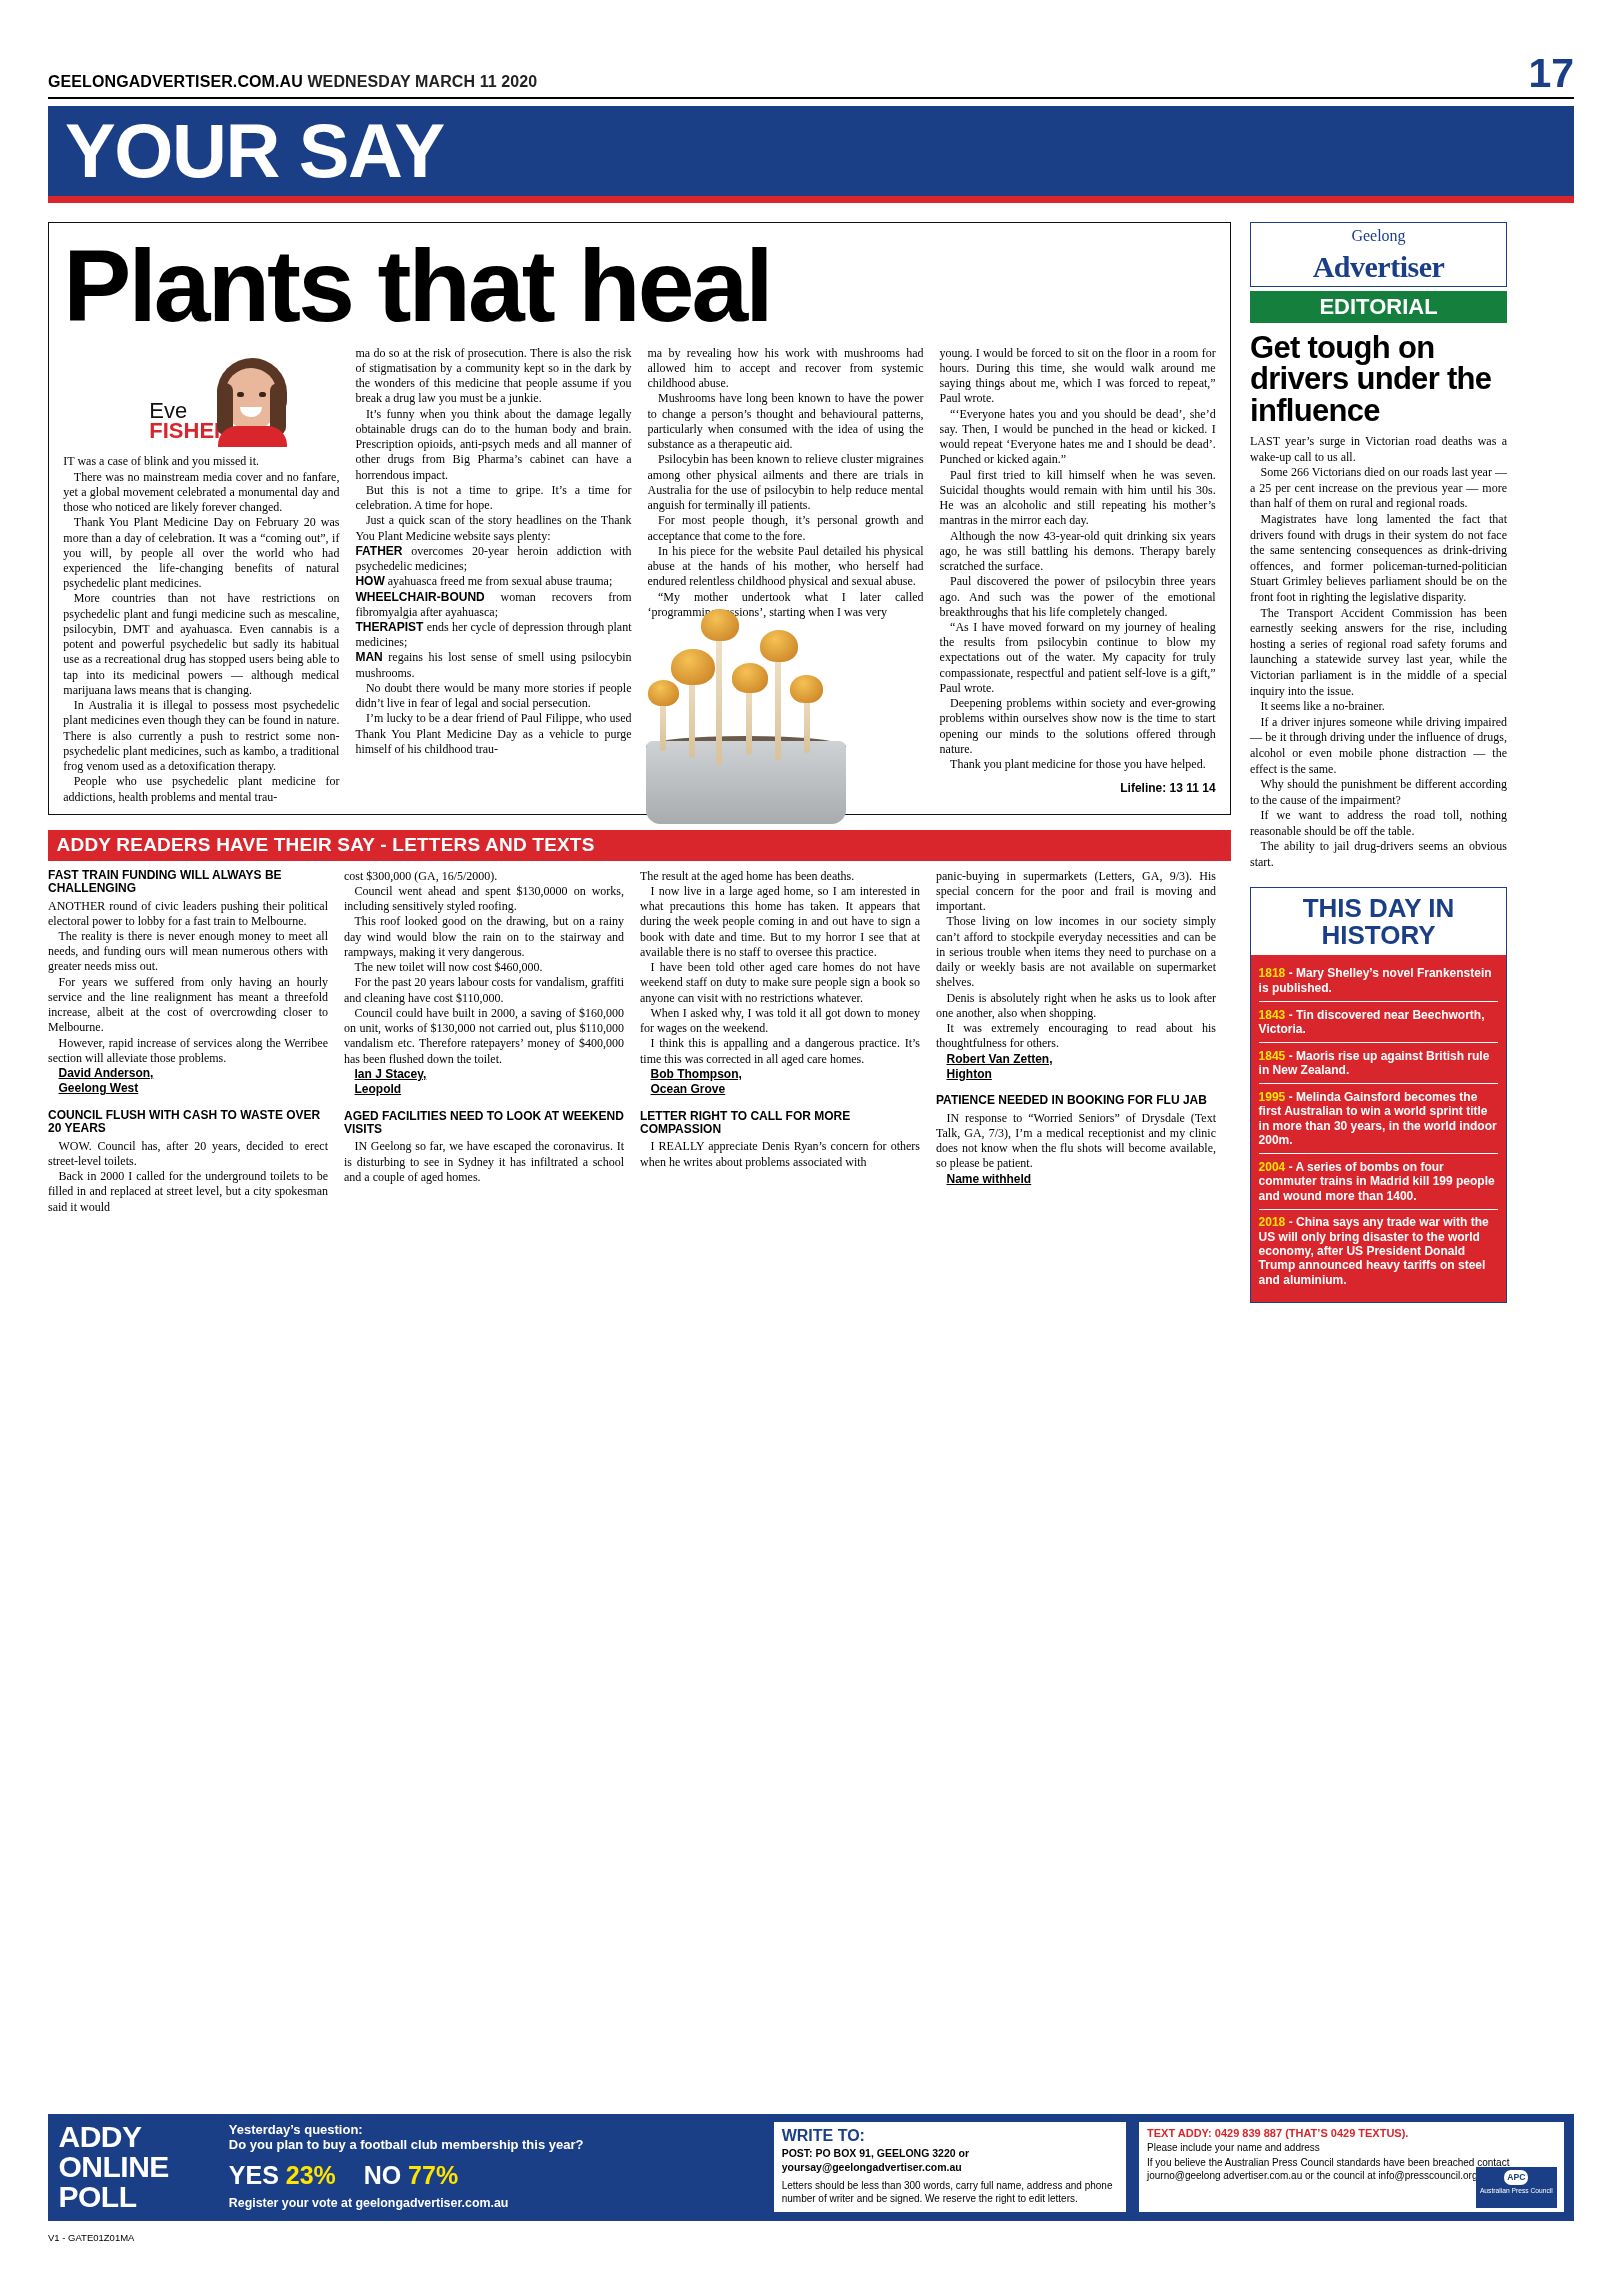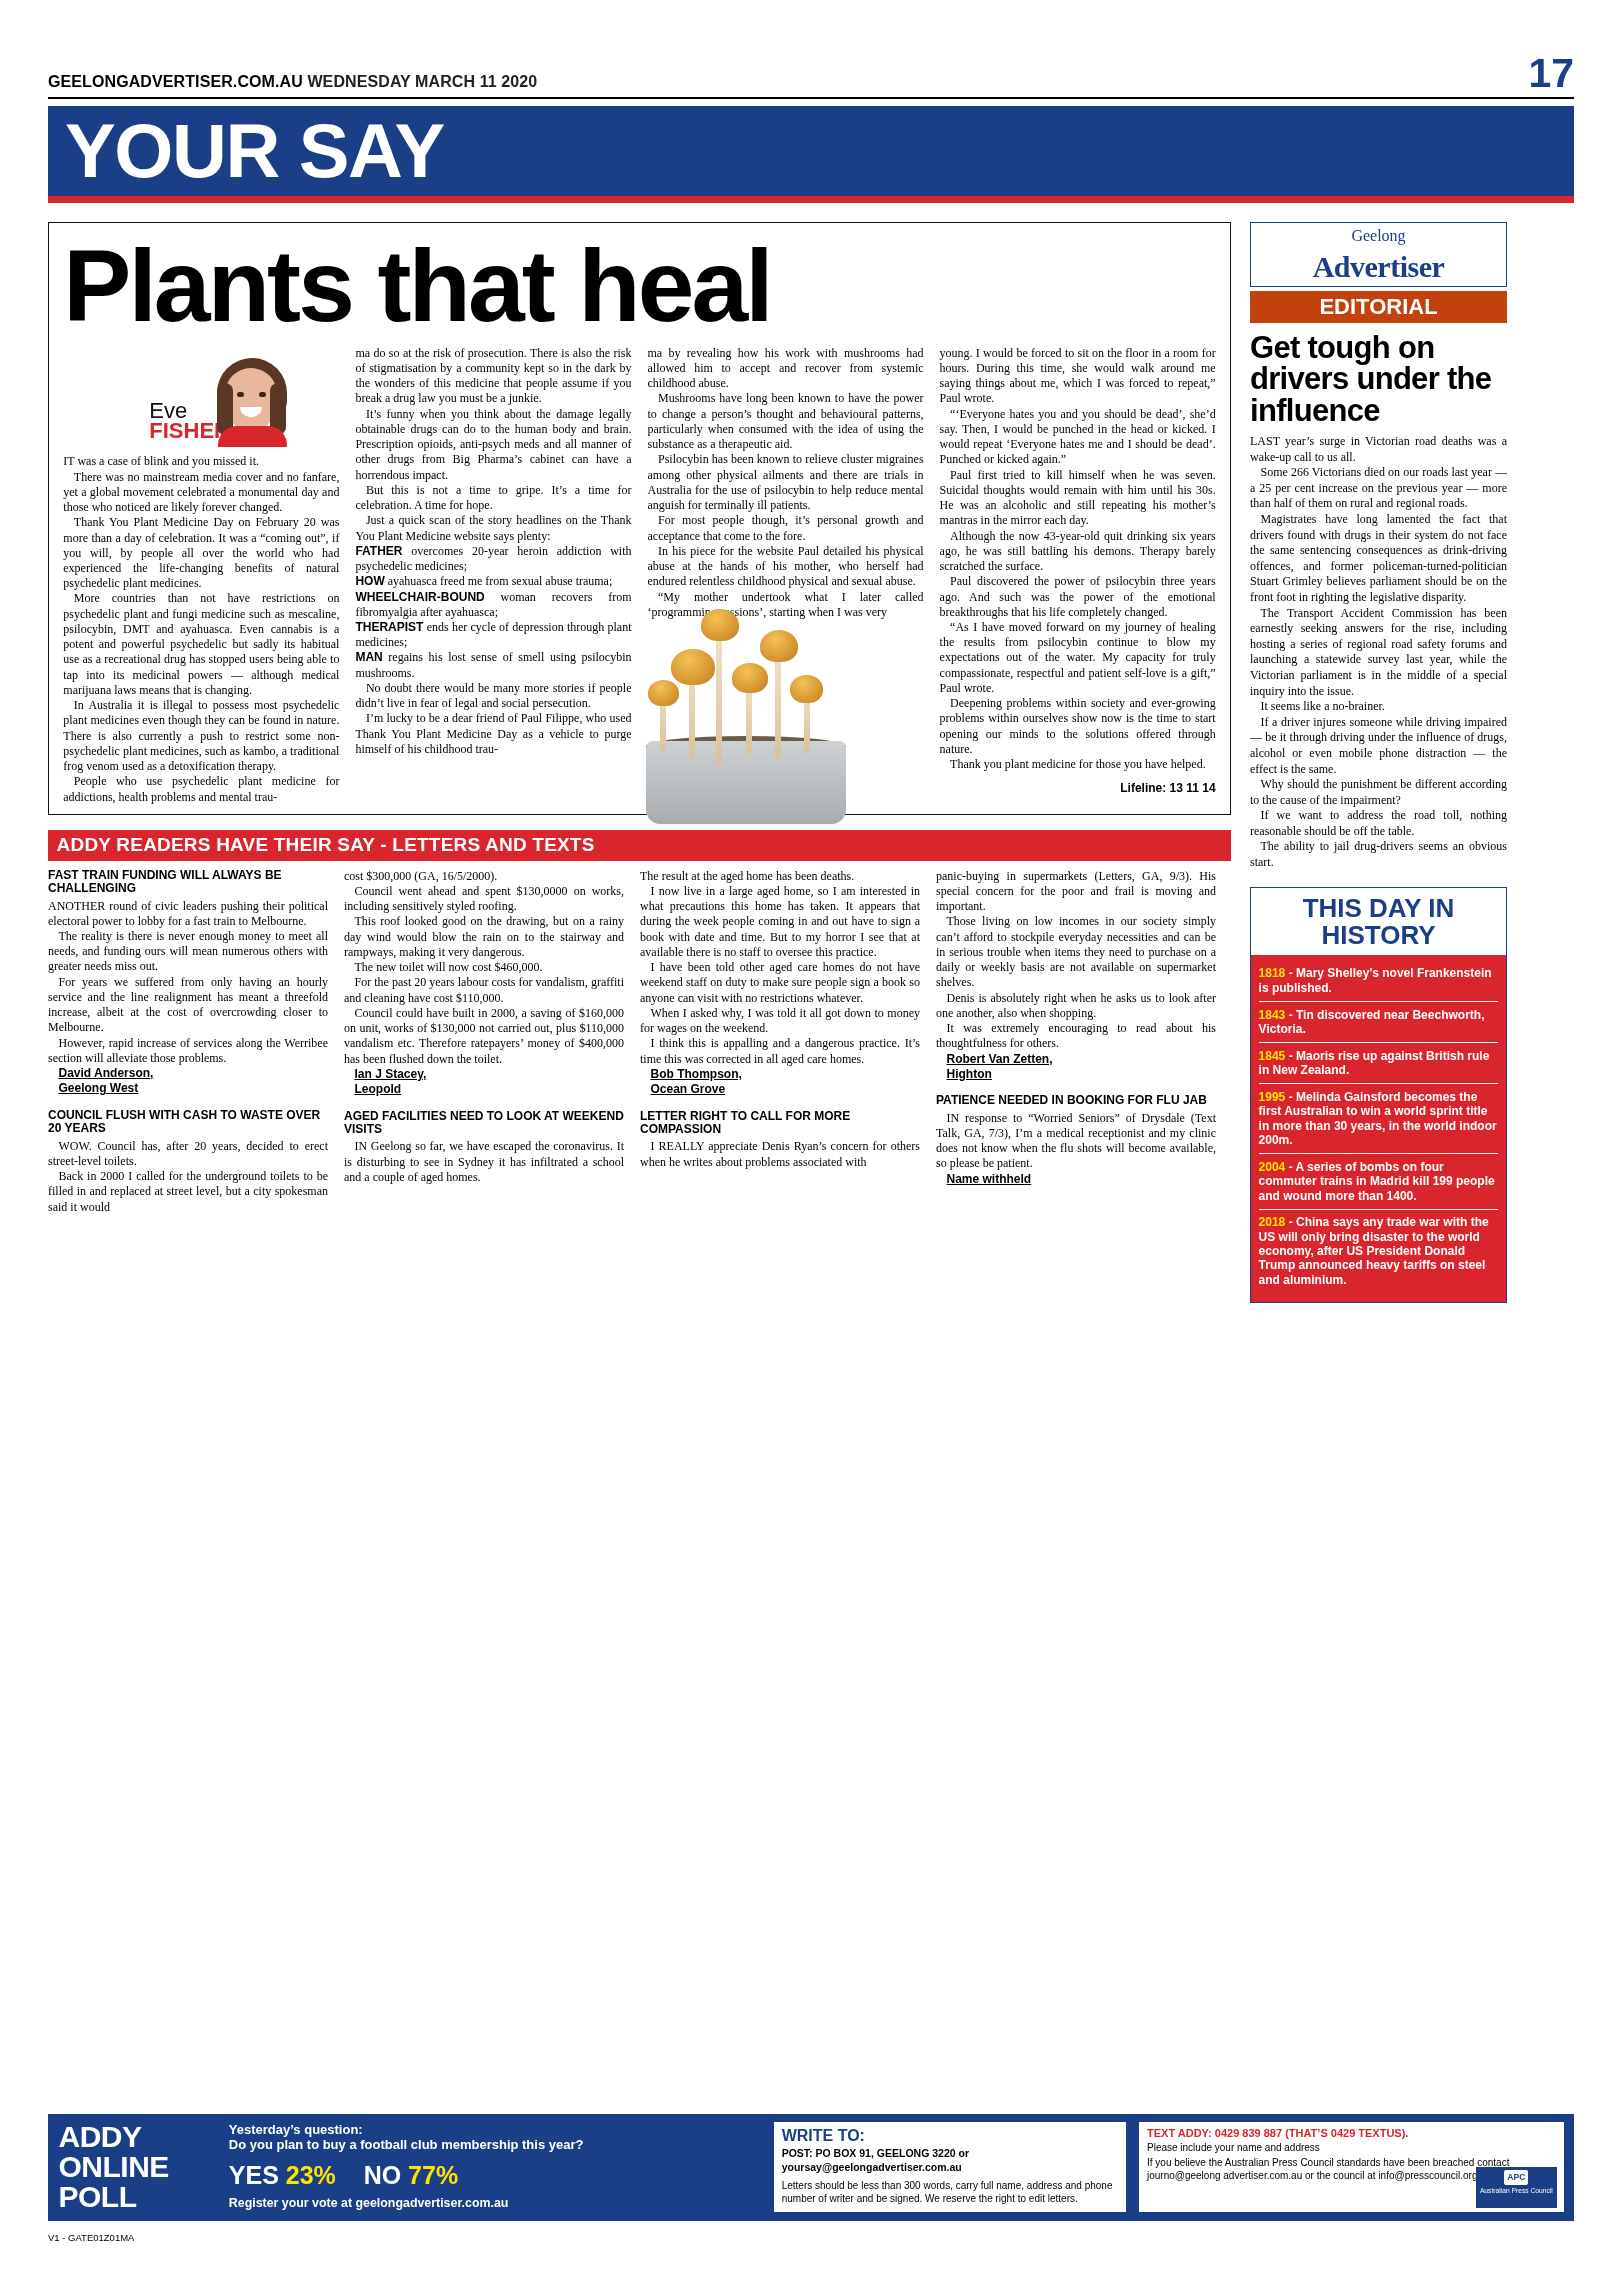--- a/index.html
+++ b/index.html
@@ -262,21 +262,21 @@
   .adv-logo .advertiser {
     font-family: "Liberation Serif", serif;
     font-weight: bold;
     font-size: 30px;
     color: #1b3f86;
     line-height: 0.95;
     letter-spacing: -0.5px;
     margin-top: 8px;
   }
   .editorial-tag {
-    background: #c2410c;
+    background: #15803d;
     color: #fff;
     font-family: "Liberation Sans", sans-serif;
     font-weight: bold;
     font-size: 22px;
     text-align: center;
     padding: 2.9px 0;
     margin-top: 3.8px;
   }
   .editorial-headline {
     font-family: "Liberation Sans", sans-serif;
@@ -414,21 +414,21 @@
     width: 81px; height: 41px;
     background: #1b3f86;
     color:#fff;
     font-size: 6.7px;
     text-align:center;
     padding-top: 20px;
     line-height: 1.1;
   }
   .press-badge .circ {
     position: absolute; left: 28.5px; top: 2.9px;
-    width: 24px; height: 15px; background:#fff; border-radius: 2px;
+    width: 24px; height: 15px; background:#fff; border-radius: 7px;
     color:#1b3f86; font-weight: bold; font-size: 8.6px; line-height: 15px;
   }
   .footer-code {
     position: absolute;
     left: 48px;
     bottom: 30px;
     font-family: "Liberation Sans", sans-serif;
     font-size: 9.5px;
   }
 </style>

